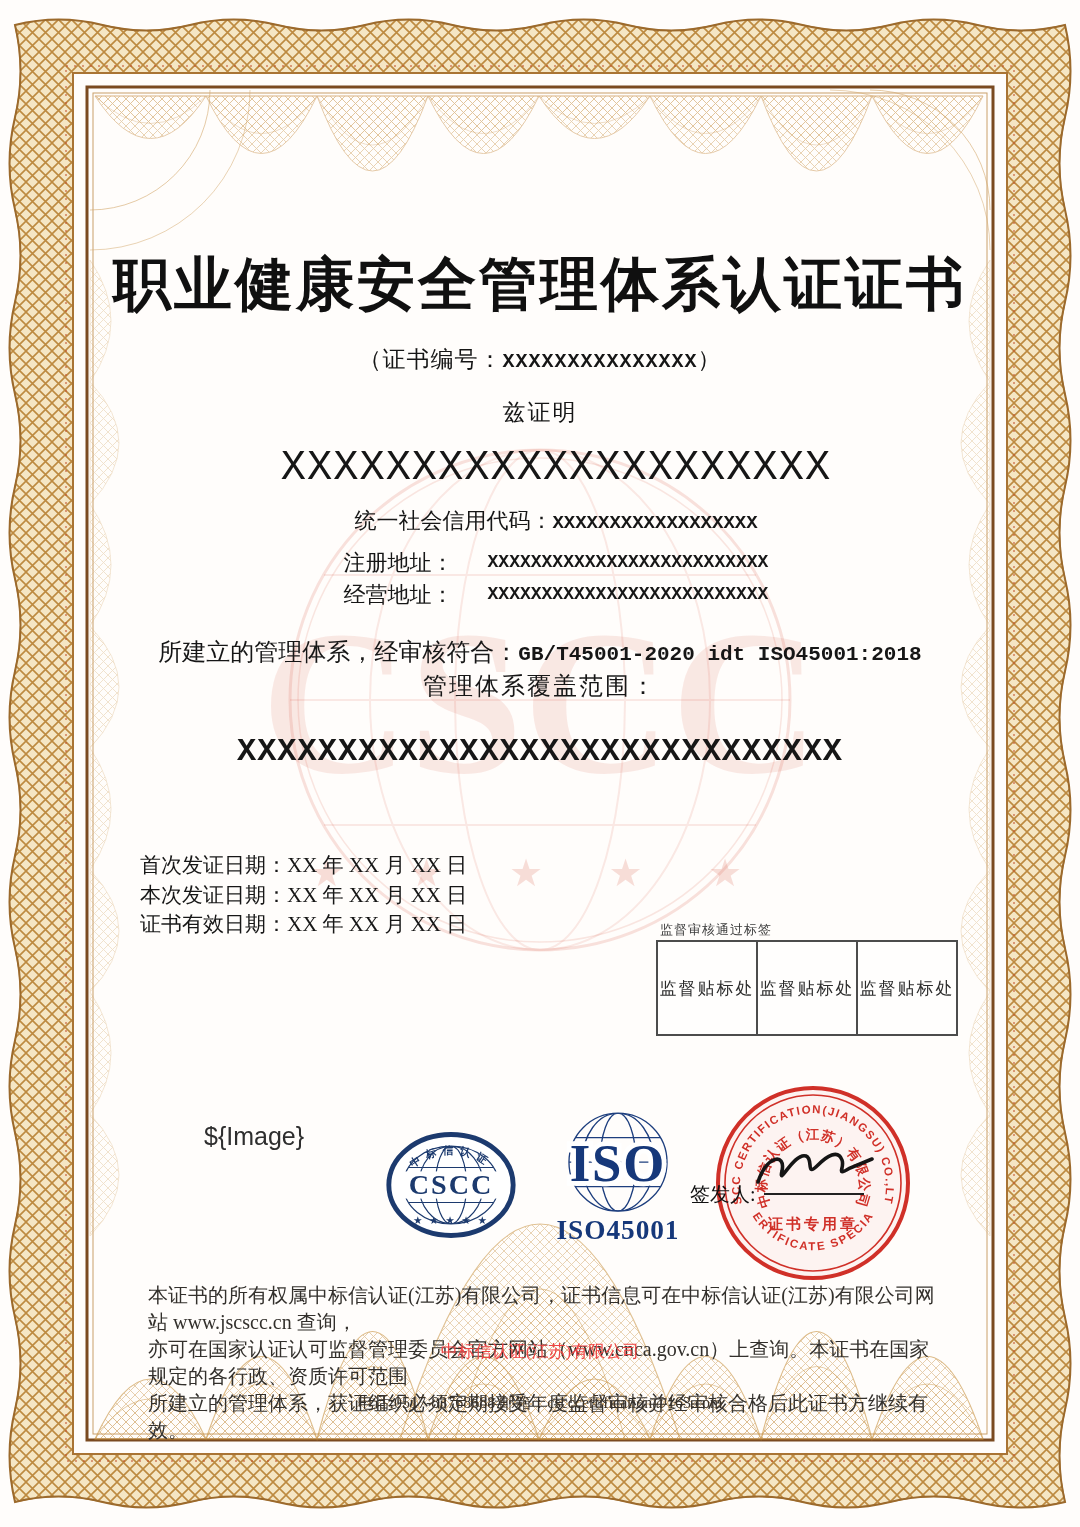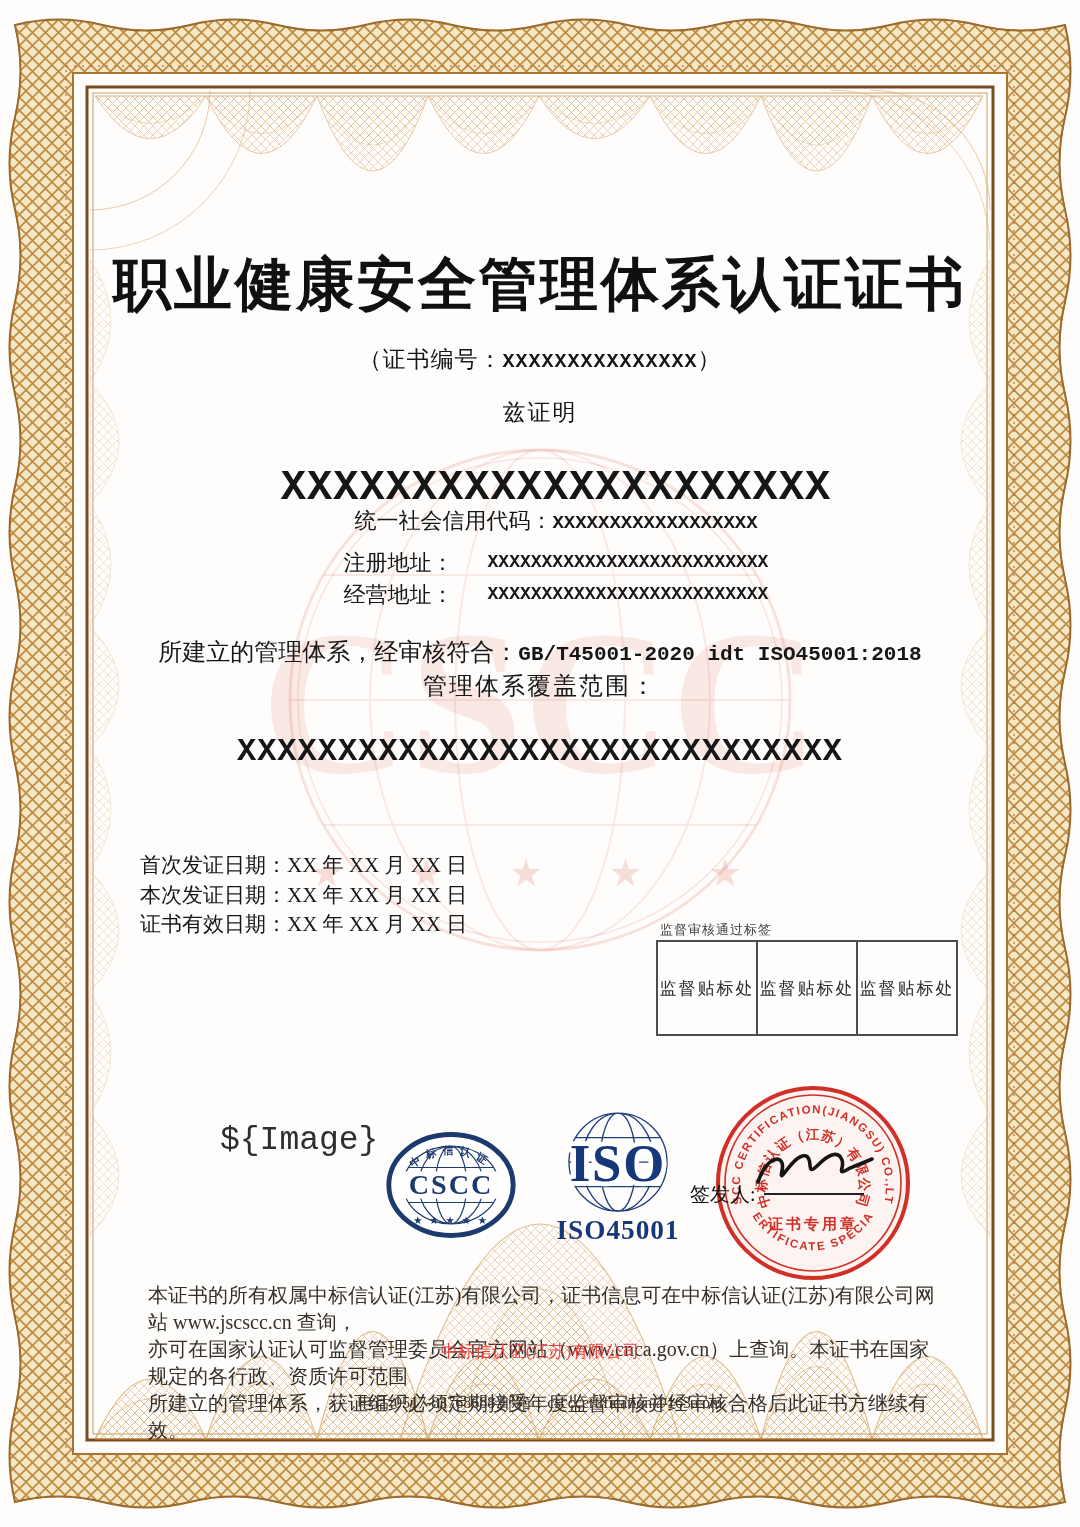--- a/index.html
+++ b/index.html
@@ -6,40 +6,40 @@
   .page{position:relative;width:1080px;height:1527px;background:#fffdfb;overflow:hidden;
         font-family:"Liberation Serif","DejaVu Serif",serif;color:#161616;}
   .layer{position:absolute;left:0;top:0;width:1080px;height:1527px;}
   .abs{position:absolute;}
   .ctr{left:0;right:0;text-align:center;}
   .mono{font-family:"Liberation Mono","DejaVu Sans Mono",monospace;}
   .title{top:246px;font-size:58px;font-weight:700;letter-spacing:3px;color:#101010;}
   .certno{top:344px;font-size:23px;letter-spacing:1px;}
   .certno .mono{font-size:20px;font-weight:600;margin-top:32px;}
   .hereby{top:397px;font-size:23px;letter-spacing:2px;}
-  .company{top:464px;font-size:42px;font-weight:700;letter-spacing:1px;padding-left:32px;}
+  .company{top:444px;font-size:42px;font-weight:400;letter-spacing:1px;padding-left:32px;}
   .kv{font-size:22px;padding-left:32px;}
   .kv .mono{font-weight:600;}
   .credit{top:506px;}
   .credit .mono{font-size:19px;}
   .addr-row{display:flex;justify-content:center;gap:34px;}
   .addr1{top:548px;}
   .addr2{top:580px;}
   .addr-row .mono{font-size:18px;line-height:29px;}
   .standard{top:636px;font-size:24px;}
   .standard .mono{font-size:21px;font-weight:600;}
   .scopelabel{top:670px;font-size:24px;letter-spacing:2px;}
   .scopeval{top:733px;font-size:32px;font-weight:700;letter-spacing:1px;}
   .dates{left:140px;top:851px;font-size:21px;line-height:29.5px;text-align:left;}
   .supcap{left:660px;top:921px;font-size:13px;color:#3c3c3c;letter-spacing:1px;}
   .supboxes{left:656px;top:940px;display:flex;align-items:flex-end;}
   .supbox{width:98px;height:92px;border:2px solid #4c4c4c;margin-left:-2px;background:rgba(255,255,255,.6);
           display:flex;align-items:center;justify-content:center;font-size:17px;color:#2b2b2b;letter-spacing:2px;}
   .supbox:first-child{margin-left:0;}
-  .imageph{left:204px;top:1122px;font-family:Liberation Mono, monospace;font-size:33px;color:#2e2e2e;margin-left:16px;}
+  .imageph{left:204px;top:1122px;font-family:Liberation Sans, sans-serif;font-size:25px;color:#2e2e2e;}
   .signer{left:690px;top:1181px;font-size:20px;color:#111;z-index:5;}
   .footnote{left:148px;width:788px;top:1282px;font-size:20px;line-height:27px;color:#33302c;text-align:left;}
   .footco{top:1340px;font-size:17px;color:#ef4444;}
   .approval{top:1366px;font-size:16px;color:#3a322a;}
   .contact{top:1393px;font-size:16px;color:#3a322a;}
   svg text{user-select:none;}
 </style>
 </head>
 <body>
 

